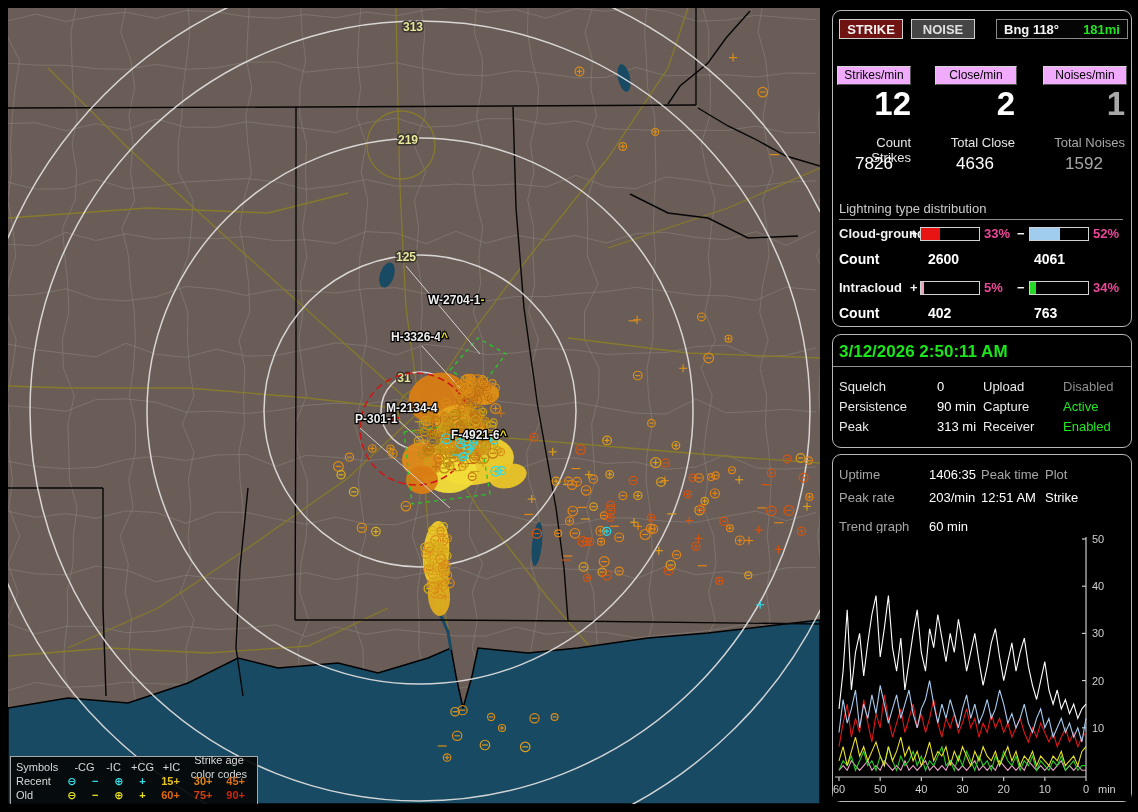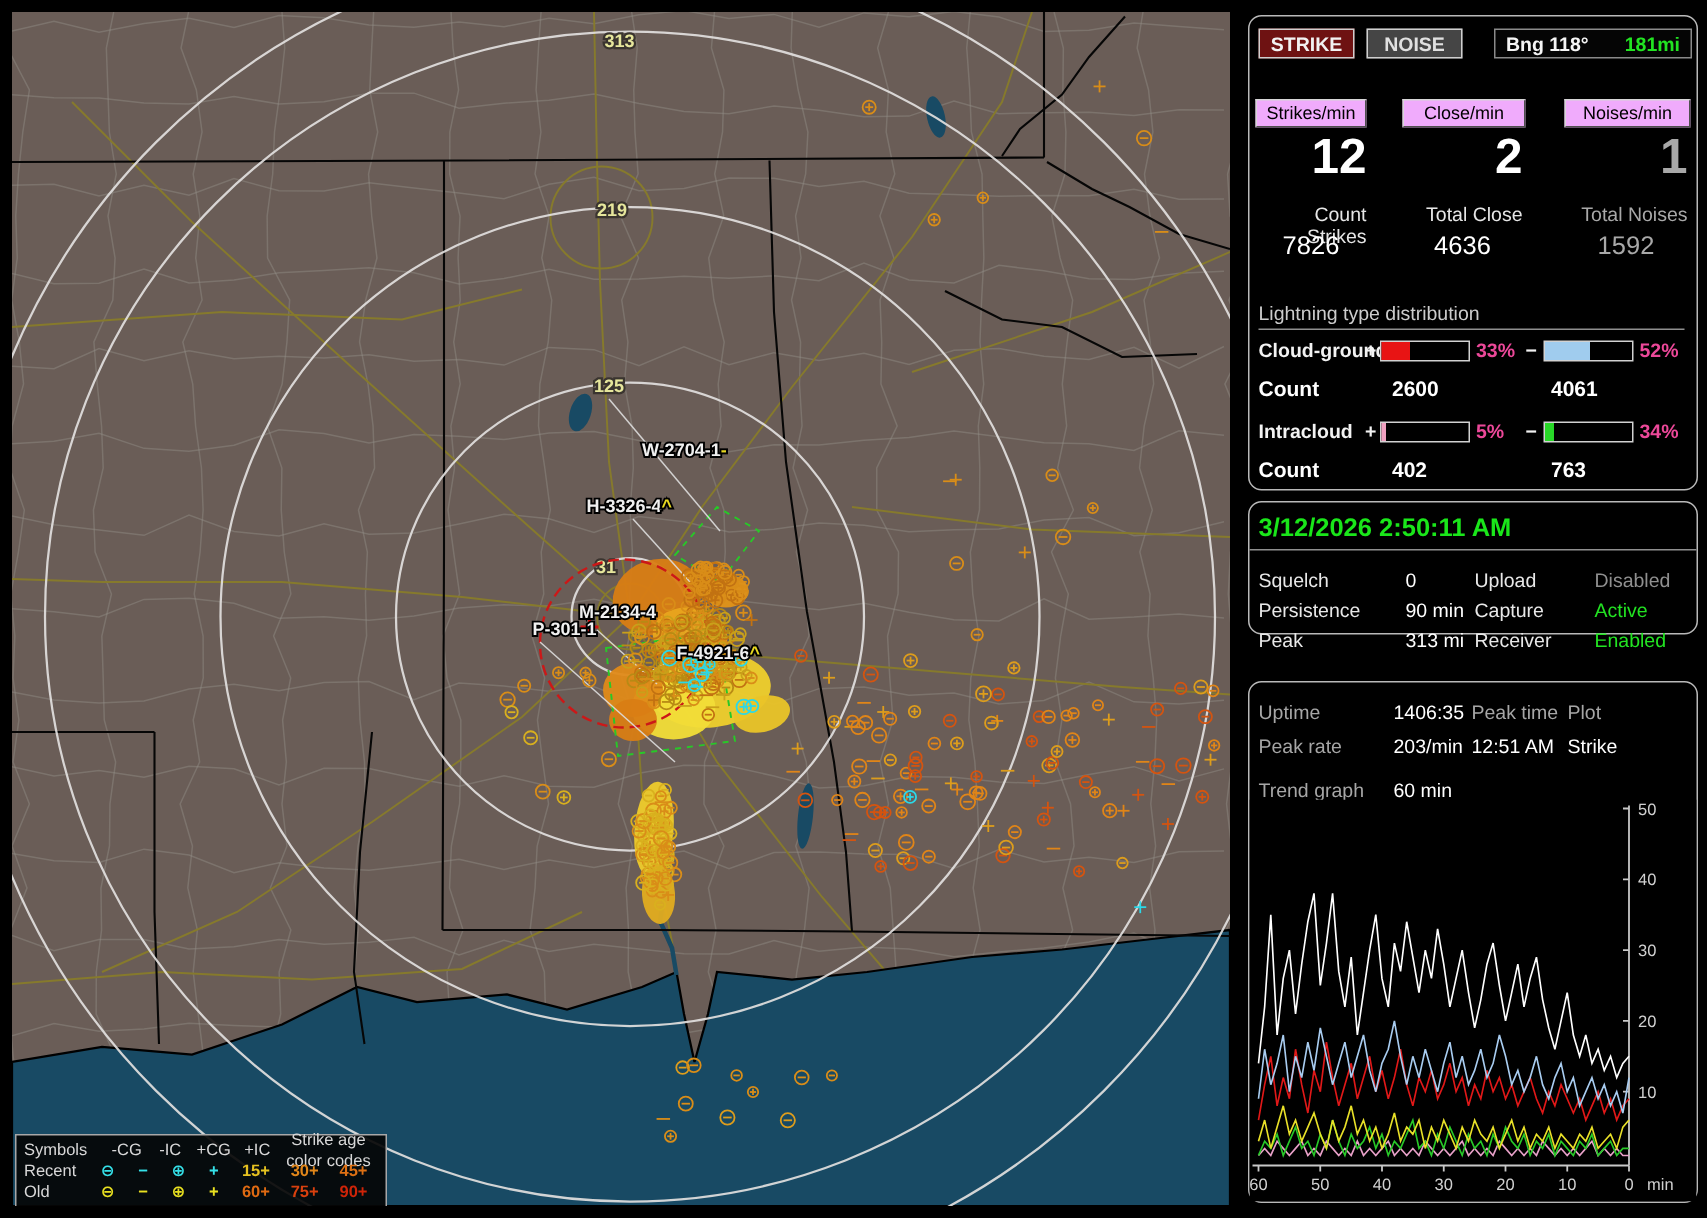--- a/index.html
+++ b/index.html
@@ -16,21 +16,21 @@
     border:1px solid #a8a8a8;padding:3px 5px 4px 5px;box-sizing:border-box;font-size:11px;line-height:14px;}
   .lg-row{display:flex;align-items:center;height:14px;}
   .lg-c0{width:54px;color:#d8d8d8;}
   .lg-sym{width:29px;text-align:center;font-weight:bold;}
   .lg-hdr{width:29px;text-align:center;color:#d8d8d8;}
   .lg-age-title{flex:1;text-align:center;color:#d8d8d8;}
   .lg-age{width:40px;text-align:center;font-weight:bold;}
   
   .panel{position:absolute;background:#000;border:1px solid #b9b9b9;border-radius:9px;box-sizing:border-box;}
   #panel1{left:832px;top:10px;width:300px;height:317px;}
-  #panel2{left:832px;top:334px;width:300px;height:89px;}
+  #panel2{left:832px;top:334px;width:300px;height:114px;}
   #panel3{left:832px;top:454px;width:300px;height:348px;}
   .abs{position:absolute;}
   .btn{display:flex;align-items:center;justify-content:center;height:20px;font-size:13px;font-weight:bold;
        border:1px solid #cfcfcf;box-sizing:border-box;cursor:pointer;}
   #strike-btn{background:#6e1212;color:#f2f2f2;}
   #noise-btn{background:#454545;color:#e0e0e0;}
   #bng-box{display:flex;align-items:center;justify-content:space-between;height:20px;
     border:1px solid #8a8a8a;background:#050505;padding:0 7px;box-sizing:border-box;font-size:13px;font-weight:bold;}
   #bng-label{color:#f5f5f5;} #bng-dist{color:#22e322;}
   .chip{background:#f0abfc;color:#000;font-size:12px;text-align:center;height:17px;line-height:16px;

